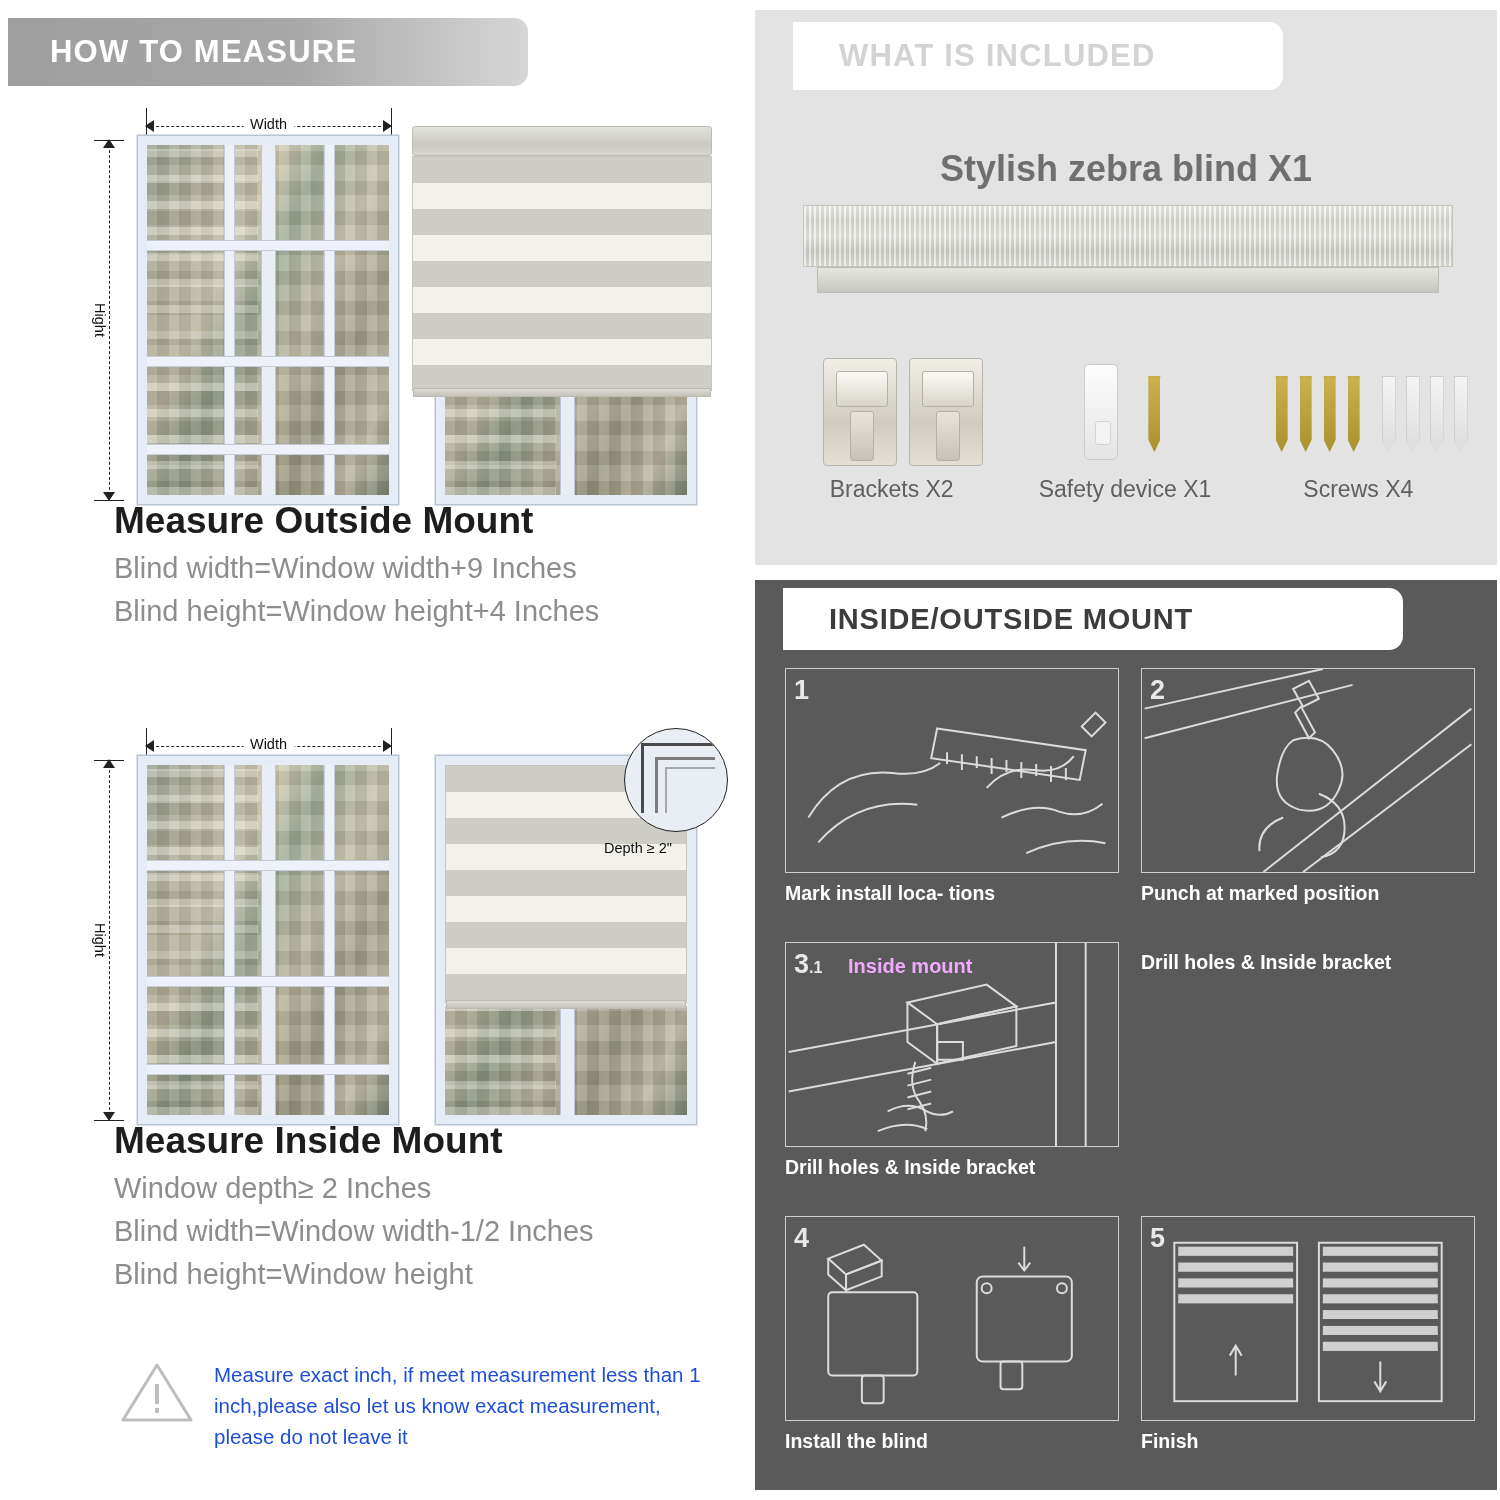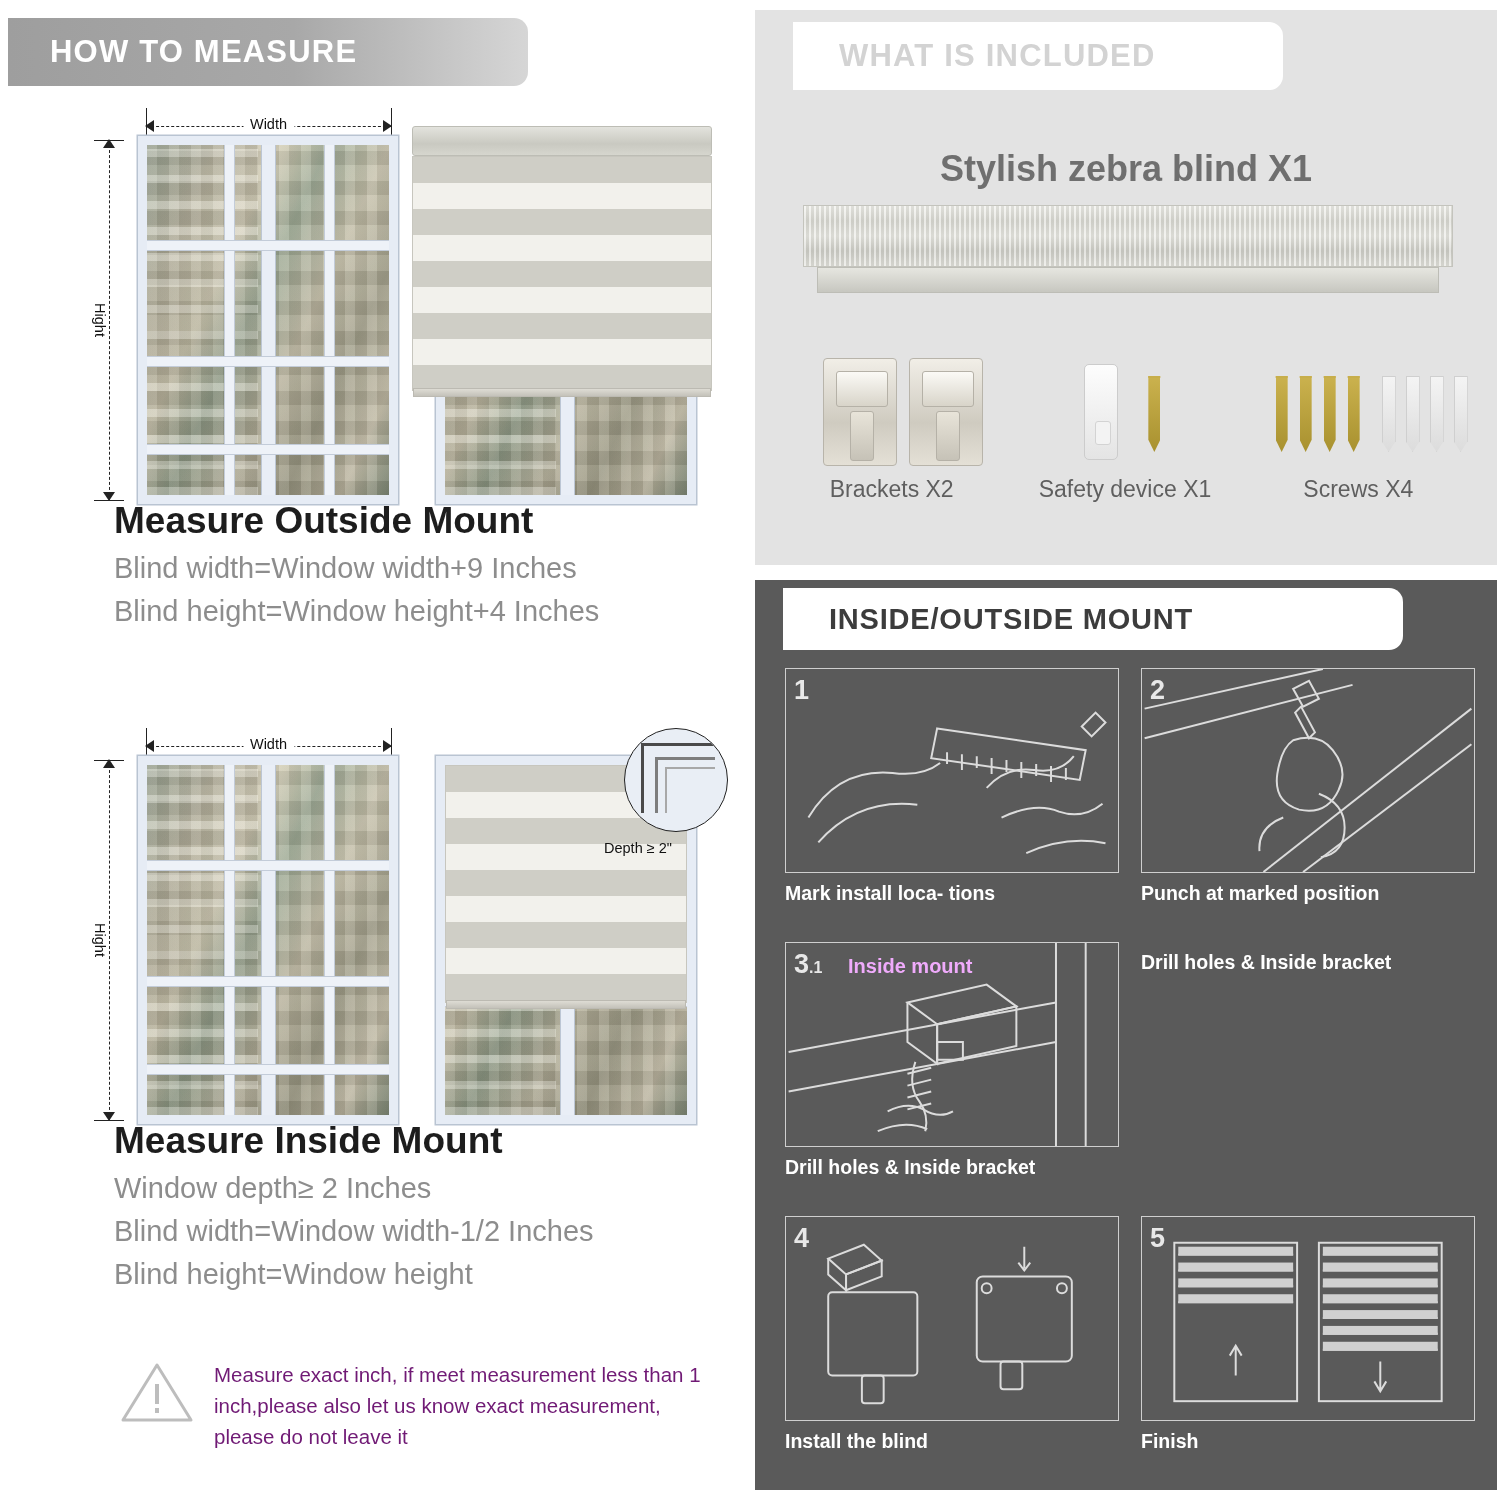--- a/index.html
+++ b/index.html
@@ -141,21 +141,21 @@
   }
   .sub-line {
     font-size: 29px; color: #8d8d8d; margin-left: 106px; margin-top: 10px;
   }
 
   .note {
     position: absolute; left: 112px; top: 1360px; width: 600px;
     display: flex; gap: 20px; align-items: flex-start;
   }
   .warn-tri { width: 74px; height: 64px; flex: none; position: relative; }
-  .note-text { font-size: 20.5px; color: #701a75; line-height: 1.5; }
+  .note-text { font-size: 20.5px; color: #1d4ed8; line-height: 1.5; }
 
   
   .right-col { position: absolute; left: 745px; top: 0; width: 755px; height: 1500px; background:#fff; }
 
   .included-panel {
     position: absolute; left: 10px; top: 10px; width: 742px; height: 555px;
     background: #e3e3e3;
   }
   .badge-included {
     position: absolute; left: 38px; top: 12px; width: 490px; height: 68px;

